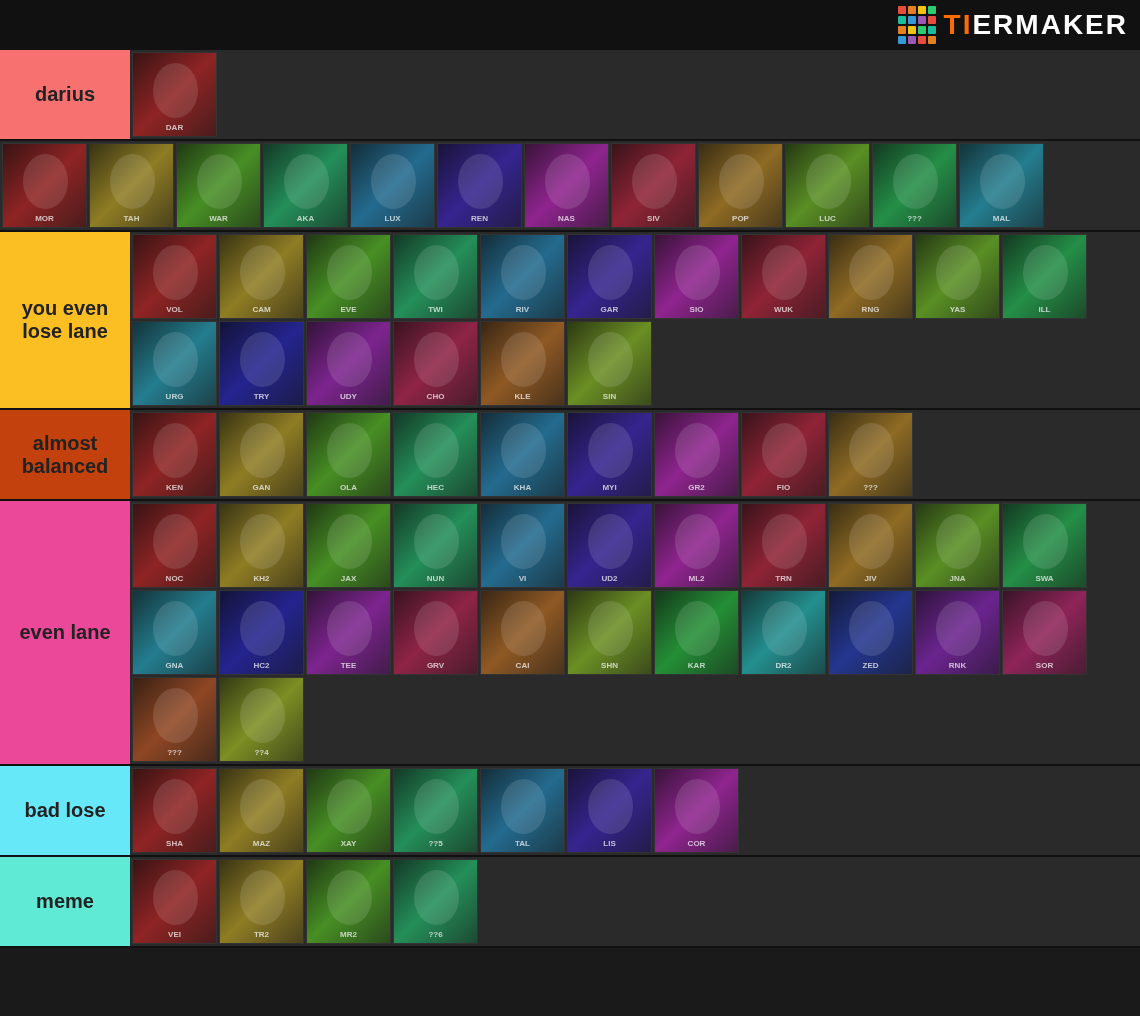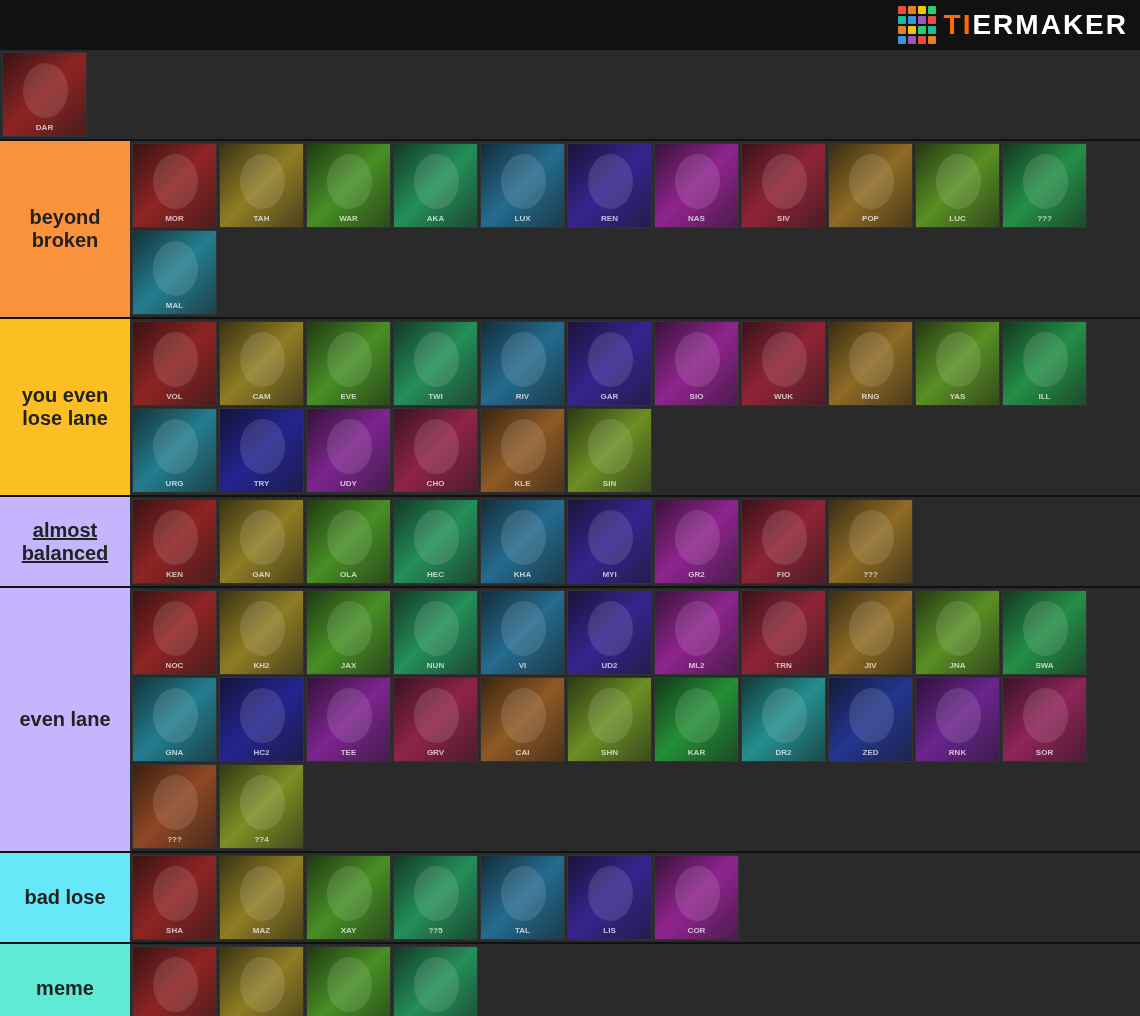--- a/index.html
+++ b/index.html
@@ -148,26 +148,26 @@
           <div class="logo-cell" style="background: rgb(230, 126, 34);"></div>
         </div>
       <div class="logo-text">
         <span>Ti</span>ERMAKER
       </div>
     </div>
   </div>
 
   <div id="tier-list">
       <div class="tier-row">
+        <div class="tier-label" style="background: rgb(248, 113, 113);">darius</div>
         <div class="tier-content">
           <div class="champion-img c-red" data-initial="DAR" style="background: linear-gradient(135deg, rgb(57, 19, 19), rgb(143, 36, 36), rgb(74, 28, 28));"></div>
         </div>
       </div>
       <div class="tier-row">
-        <div class="tier-label" style="background: rgb(251, 146, 60);">beyond broken</div>
         <div class="tier-content">
           <div class="champion-img c-purple" data-initial="MOR" style="background: linear-gradient(135deg, rgb(57, 19, 19), rgb(143, 36, 36), rgb(74, 28, 28));"></div>
           <div class="champion-img c-blue" data-initial="TAH" style="background: linear-gradient(135deg, rgb(57, 51, 19), rgb(143, 125, 36), rgb(74, 66, 28));"></div>
           <div class="champion-img c-green" data-initial="WAR" style="background: linear-gradient(135deg, rgb(32, 57, 19), rgb(71, 143, 36), rgb(43, 74, 28));"></div>
           <div class="champion-img c-teal" data-initial="AKA" style="background: linear-gradient(135deg, rgb(19, 57, 38), rgb(36, 143, 89), rgb(28, 74, 51));"></div>
           <div class="champion-img c-blue" data-initial="LUX" style="background: linear-gradient(135deg, rgb(19, 45, 57), rgb(36, 107, 143), rgb(28, 59, 74));"></div>
           <div class="champion-img c-brown" data-initial="REN" style="background: linear-gradient(135deg, rgb(26, 19, 57), rgb(54, 36, 143), rgb(36, 28, 74));"></div>
           <div class="champion-img c-dark" data-initial="NAS" style="background: linear-gradient(135deg, rgb(57, 19, 57), rgb(143, 36, 143), rgb(74, 28, 74));"></div>
           <div class="champion-img c-blue" data-initial="SIV" style="background: linear-gradient(135deg, rgb(57, 19, 26), rgb(143, 36, 54), rgb(74, 28, 36));"></div>
           <div class="champion-img c-light" data-initial="POP" style="background: linear-gradient(135deg, rgb(57, 45, 19), rgb(143, 107, 36), rgb(74, 59, 28));"></div>
@@ -192,35 +192,35 @@
           <div class="champion-img c-teal" data-initial="ILL" style="background: linear-gradient(135deg, rgb(19, 57, 32), rgb(36, 143, 71), rgb(28, 74, 43));"></div>
           <div class="champion-img c-dark" data-initial="URG" style="background: linear-gradient(135deg, rgb(19, 51, 57), rgb(36, 125, 143), rgb(28, 66, 74));"></div>
           <div class="champion-img c-red" data-initial="TRY" style="background: linear-gradient(135deg, rgb(19, 19, 57), rgb(36, 36, 143), rgb(28, 28, 74));"></div>
           <div class="champion-img c-brown" data-initial="UDY" style="background: linear-gradient(135deg, rgb(51, 19, 57), rgb(125, 36, 143), rgb(66, 28, 74));"></div>
           <div class="champion-img c-purple" data-initial="CHO" style="background: linear-gradient(135deg, rgb(57, 19, 32), rgb(143, 36, 71), rgb(74, 28, 43));"></div>
           <div class="champion-img c-red" data-initial="KLE" style="background: linear-gradient(135deg, rgb(57, 38, 19), rgb(143, 89, 36), rgb(74, 51, 28));"></div>
           <div class="champion-img c-green" data-initial="SIN" style="background: linear-gradient(135deg, rgb(45, 57, 19), rgb(107, 143, 36), rgb(59, 74, 28));"></div>
         </div>
       </div>
       <div class="tier-row">
-        <div class="tier-label" style="background: #c4b5fd; text-decoration: underline;">almost balanced</div>
+        <div class="tier-label" style="background: #c2410c;">almost balanced</div>
         <div class="tier-content">
           <div class="champion-img c-yellow" data-initial="KEN" style="background: linear-gradient(135deg, rgb(57, 19, 19), rgb(143, 36, 36), rgb(74, 28, 28));"></div>
           <div class="champion-img c-orange" data-initial="GAN" style="background: linear-gradient(135deg, rgb(57, 51, 19), rgb(143, 125, 36), rgb(74, 66, 28));"></div>
           <div class="champion-img c-blue" data-initial="OLA" style="background: linear-gradient(135deg, rgb(32, 57, 19), rgb(71, 143, 36), rgb(43, 74, 28));"></div>
           <div class="champion-img c-teal" data-initial="HEC" style="background: linear-gradient(135deg, rgb(19, 57, 38), rgb(36, 143, 89), rgb(28, 74, 51));"></div>
           <div class="champion-img c-purple" data-initial="KHA" style="background: linear-gradient(135deg, rgb(19, 45, 57), rgb(36, 107, 143), rgb(28, 59, 74));"></div>
           <div class="champion-img c-yellow" data-initial="MYI" style="background: linear-gradient(135deg, rgb(26, 19, 57), rgb(54, 36, 143), rgb(36, 28, 74));"></div>
           <div class="champion-img c-dark" data-initial="GR2" style="background: linear-gradient(135deg, rgb(57, 19, 57), rgb(143, 36, 143), rgb(74, 28, 74));"></div>
           <div class="champion-img c-light" data-initial="FIO" style="background: linear-gradient(135deg, rgb(57, 19, 26), rgb(143, 36, 54), rgb(74, 28, 36));"></div>
           <div class="champion-img c-dark" data-initial="???" style="background: linear-gradient(135deg, rgb(57, 45, 19), rgb(143, 107, 36), rgb(74, 59, 28));"></div>
         </div>
       </div>
       <div class="tier-row">
-        <div class="tier-label" style="background: #c4b5fd;">even lane</div>
+        <div class="tier-label" style="background: #ec4899;">even lane</div>
         <div class="tier-content">
           <div class="champion-img c-dark" data-initial="NOC" style="background: linear-gradient(135deg, rgb(57, 19, 19), rgb(143, 36, 36), rgb(74, 28, 28));"></div>
           <div class="champion-img c-green" data-initial="KH2" style="background: linear-gradient(135deg, rgb(57, 51, 19), rgb(143, 125, 36), rgb(74, 66, 28));"></div>
           <div class="champion-img c-purple" data-initial="JAX" style="background: linear-gradient(135deg, rgb(32, 57, 19), rgb(71, 143, 36), rgb(43, 74, 28));"></div>
           <div class="champion-img c-light" data-initial="NUN" style="background: linear-gradient(135deg, rgb(19, 57, 38), rgb(36, 143, 89), rgb(28, 74, 51));"></div>
           <div class="champion-img c-pink" data-initial="VI" style="background: linear-gradient(135deg, rgb(19, 45, 57), rgb(36, 107, 143), rgb(28, 59, 74));"></div>
           <div class="champion-img c-orange" data-initial="UD2" style="background: linear-gradient(135deg, rgb(26, 19, 57), rgb(54, 36, 143), rgb(36, 28, 74));"></div>
           <div class="champion-img c-dark" data-initial="ML2" style="background: linear-gradient(135deg, rgb(57, 19, 57), rgb(143, 36, 143), rgb(74, 28, 74));"></div>
           <div class="champion-img c-blue" data-initial="TRN" style="background: linear-gradient(135deg, rgb(57, 19, 26), rgb(143, 36, 54), rgb(74, 28, 36));"></div>
           <div class="champion-img c-yellow" data-initial="JIV" style="background: linear-gradient(135deg, rgb(57, 45, 19), rgb(143, 107, 36), rgb(74, 59, 28));"></div>

